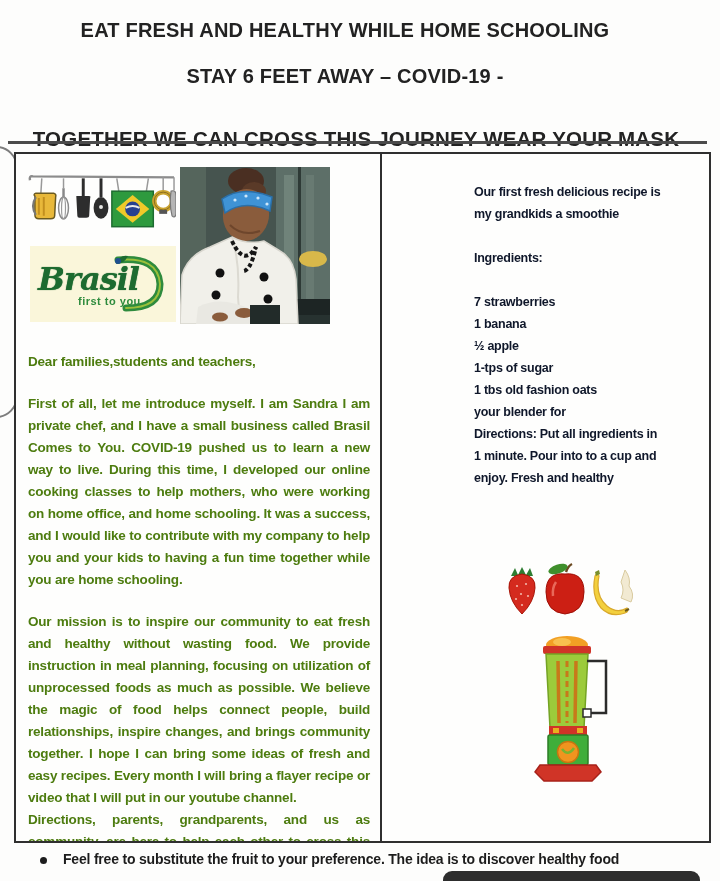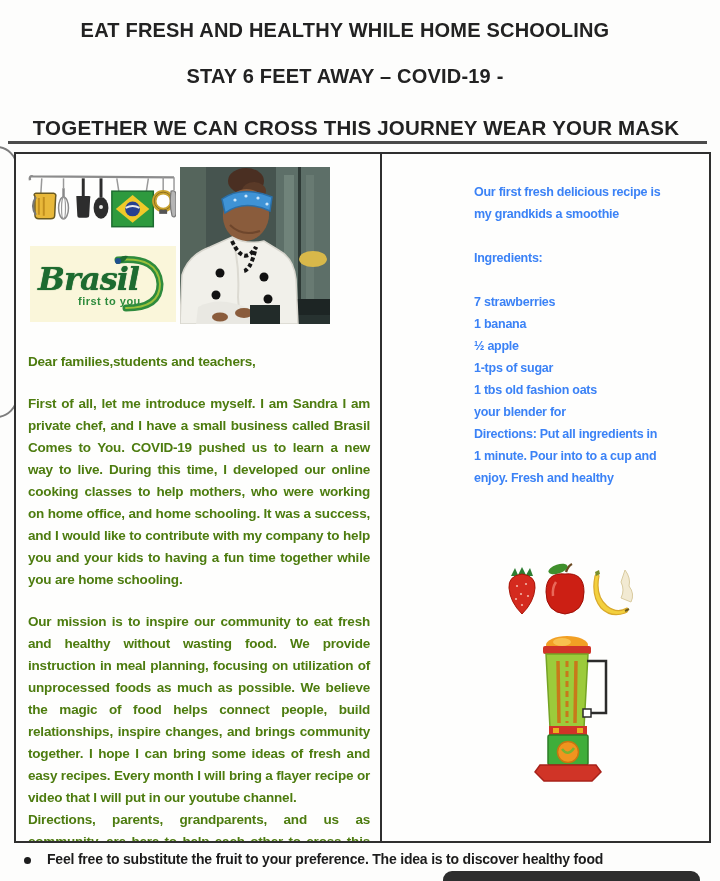--- a/index.html
+++ b/index.html
@@ -3,21 +3,21 @@
 <meta charset="utf-8">
 <style>
   html,body{margin:0;padding:0;}
   body{background:#e9e9e9;font-family:"Liberation Sans",sans-serif;}
   .page{position:relative;width:720px;height:881px;margin:0 auto;background:#fdfdfc;overflow:hidden;color:#1d1d1d;}
 
   
   .hdr{position:absolute;left:0;width:690px;text-align:center;font-weight:700;color:#222;letter-spacing:.2px;}
   .hdr1{top:19px;font-size:20px;}
   .hdr2{top:65px;font-size:20px;}
-  .hdr3{top:116px;width:712px;font-size:20.5px;}
+  .hdr3{top:127px;width:712px;font-size:20.5px;}
   .hdr-rule{position:absolute;left:8px;top:141px;width:699px;height:3px;background:#4b4b4b;}
 
   
   .left-curl{position:absolute;left:-48px;top:146px;width:62px;height:268px;border:2px solid #7d7d7d;border-radius:22px;background:transparent;}
 
   
   .doc-table{position:absolute;left:14px;top:152px;width:697px;height:691px;border:2px solid #2f2f2f;box-sizing:border-box;background:#fefefd;}
   .cell{position:absolute;top:0;height:100%;box-sizing:border-box;overflow:hidden;}
   .cell-left{left:0;width:366px;border-right:2px solid #2f2f2f;}
   .cell-right{left:449px;width:244px;}
@@ -30,29 +30,29 @@
   .logo-word{position:absolute;left:8px;top:14px;font-family:"DejaVu Serif",serif;font-weight:700;font-style:italic;font-size:32px;color:#1d6b30;letter-spacing:-1px;text-shadow:0 0 1px #1d6b30;}
   .logo-sub{position:absolute;left:48px;top:49px;font-size:11px;font-weight:700;color:#2e8b3d;letter-spacing:.5px;}
 
   
   .ltext{position:absolute;left:12px;right:10px;top:197px;font-size:13.5px;font-weight:700;line-height:22px;letter-spacing:-.2px;color:#4d7c0f;}
   .ltext p{margin:0 0 20px 0;text-align:justify;}
   .ltext p.salutation{text-align:left;}
   .ltext p.nogap{margin:0;}
 
   
-  .rtext{padding:27px 8px 0 9px;font-size:12.5px;font-weight:700;line-height:22px;letter-spacing:-.25px;color:#3b82f6;}
+  .rtext{padding:27px 8px 0 9px;font-size:12.5px;font-weight:700;line-height:22px;letter-spacing:-.25px;color:#0f172a;}
   .rline{white-space:nowrap;}
   .gap{height:22px;}
 
   .fruits{position:absolute;left:40px;top:408px;display:flex;align-items:flex-end;gap:5px;}
   .blender{position:absolute;left:57px;top:477px;}
 
   
-  .footer-bullet{position:absolute;left:24px;top:851px;display:flex;align-items:flex-start;justify-content:center;}
+  .footer-bullet{position:absolute;left:40px;top:851px;display:flex;align-items:flex-start;justify-content:center;}
   .bullet-dot{width:7px;height:7px;border-radius:50%;background:#1d1d1d;margin:6px 16px 0 0;flex:none;}
   .footer-text{font-size:14px;font-weight:700;color:#1c1c1c;letter-spacing:-.2px;}
   .bottom-bar{position:absolute;left:443px;top:871px;width:257px;height:16px;background:#2d2d2d;border-radius:9px 9px 0 0;}
 </style>
 </head>
 <body>
 
 <div class="page">
 
   <div class="hdr hdr1">EAT FRESH AND HEALTHY WHILE HOME SCHOOLING</div>

